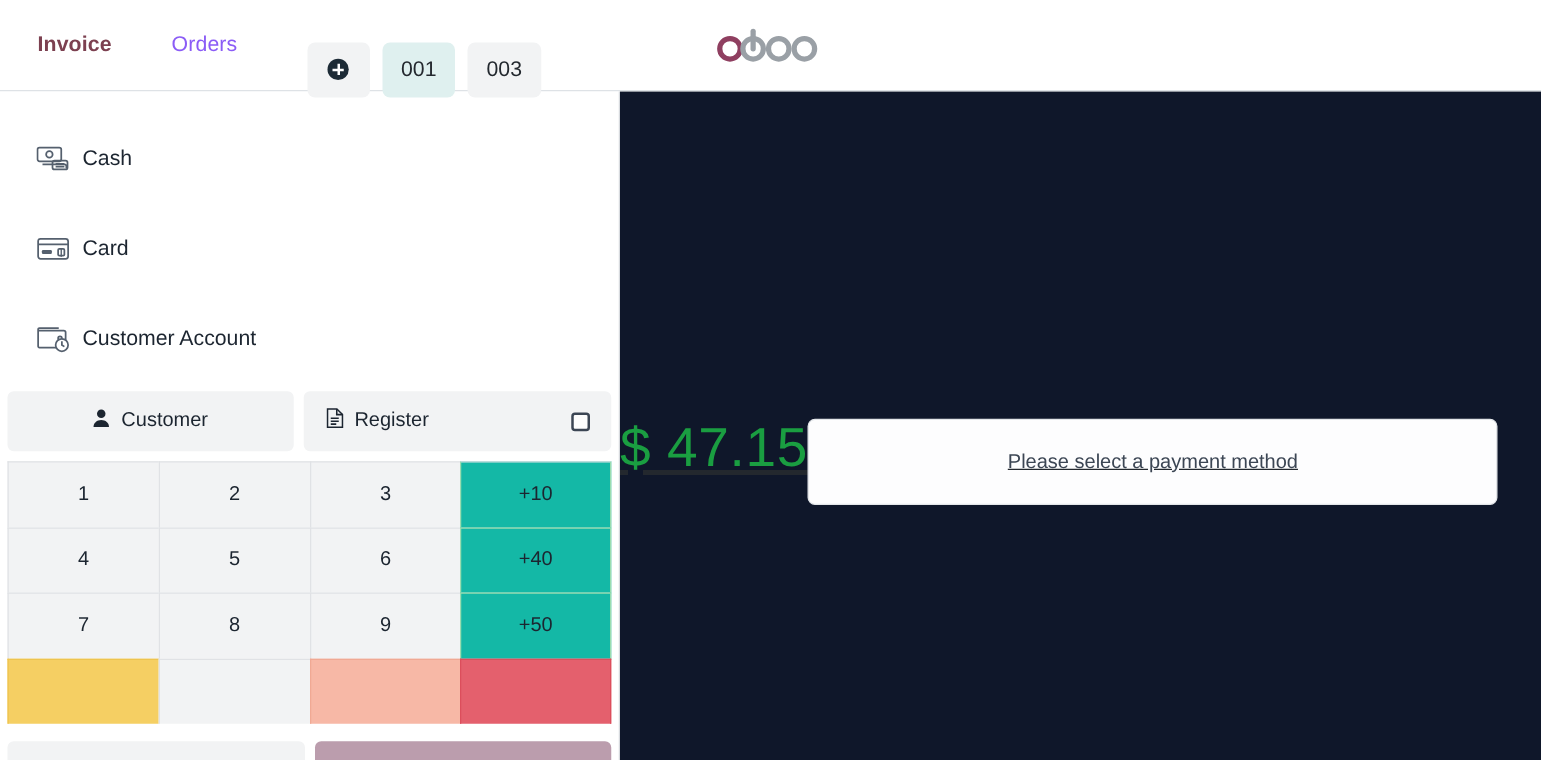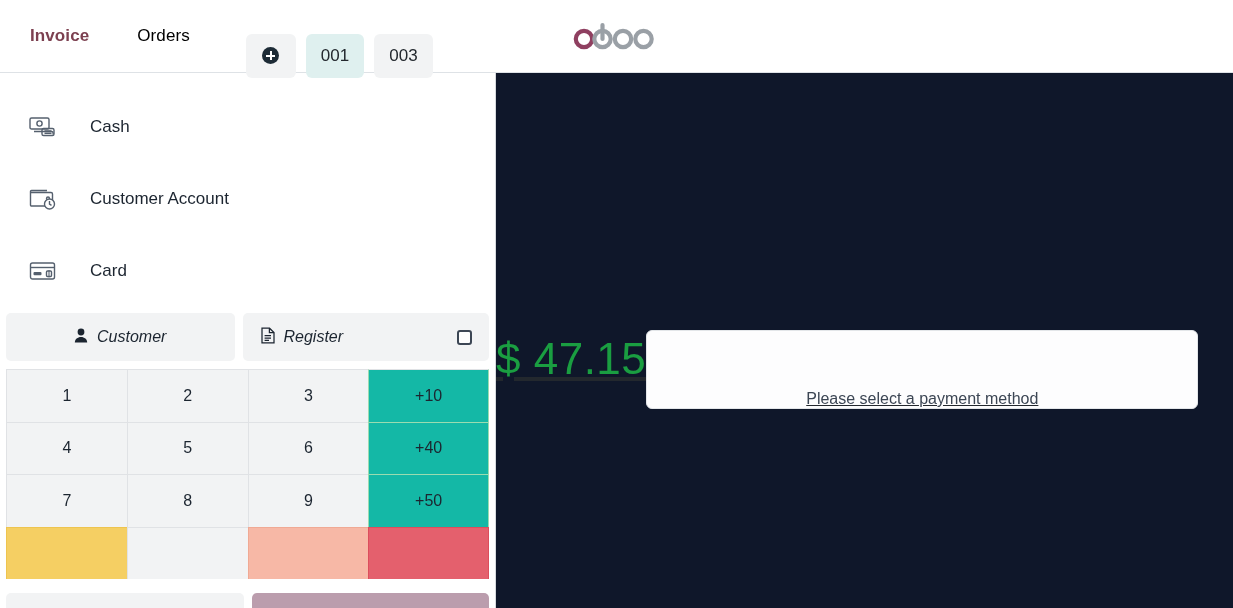--- a/index.html
+++ b/index.html
@@ -43,21 +43,21 @@
     font-size: 17px;
     font-weight: bold;
     color: #7c4050;
     padding: 6px 12px;
     border-radius: 5px;
     cursor: pointer;
     letter-spacing: 0.1px;
   }
 
   .nav-link.secondary {
-    color: #000000;
+    color: #8b5cf6;
     font-weight: normal;
     margin-left: 24px;
   }
 
   .order-tabs {
     display: flex;
     align-items: center;
     gap: 10px;
     margin-left: 44px;
   }
@@ -135,21 +135,21 @@
   .paymethods {
     padding-top: 18px;
     flex: 0 0 auto;
   }
 
   .paymethod {
     height: 72px;
     display: flex;
     align-items: center;
     padding-left: 26px;
-    gap: 30px;
+    gap: 6px;
     cursor: pointer;
   }
 
   .pm-icon {
     width: 34px;
     height: 30px;
     display: flex;
     align-items: center;
     justify-content: center;
     color: #55606e;
@@ -178,21 +178,20 @@
     border-radius: 5px;
     display: flex;
     align-items: center;
     justify-content: center;
     gap: 9px;
     font-size: 16px;
     color: #1c2530;
     cursor: pointer;
     font-family: inherit;
     position: relative;
-    font-style: italic;
   }
 
   .ci-btn.invoice { justify-content: flex-start; padding-left: 18px; }
 
   .ci-checkbox {
     position: absolute;
     right: 17px;
     width: 15px;
     height: 15px;
     border: 2px solid #3c4654;
@@ -283,27 +282,27 @@
     font-size: 44px;
     color: #1a9e41;
     font-weight: normal;
     letter-spacing: 0.5px;
     margin-top: 18px;
     margin-bottom: 0;
   }
 
   .paylines-card {
     width: 552px;
-    height: 79px;
+    height: 69px;
     margin-top: 40px;
     background: #fdfdfe;
     border: 1px solid #e3e6e9;
     border-radius: 6px;
     display: flex;
-    align-items: flex-end;
+    align-items: center;
     justify-content: center;
   }
 
   .paylines-empty {
     font-size: 16px;
     color: #3c4654;
   }
 </style>
 </head>
 <body>
@@ -349,41 +348,41 @@
               <path d="M5 15.5h17.5a1.6 1.6 0 0 1 1.6 1.6v1.4"></path>
               <rect x="13" y="12.5" width="12" height="7" rx="1.6"></rect>
               <path d="M15.5 15h7M15.5 17.3h7"></path>
             </svg>
           </span>
           <span class="pm-label">Cash</span>
         </div>
 
         <div class="paymethod">
           <span class="pm-icon">
-            <svg width="28" height="24" viewBox="0 0 28 24" fill="none" stroke="#55606e" stroke-width="1.4">
-              <path d="M2 5.5h20a1.5 1.5 0 0 1 1.5 1.5v10.5a1.5 1.5 0 0 1-1.5 1.5H2.5a1 1 0 0 1-1-1V4.5a1 1 0 0 1 1-1H18"></path>
-              <circle cx="19" cy="11.5" r="1.5"></circle>
-              <circle cx="20.5" cy="17" r="5" fill="#ffffff"></circle>
-              <path d="M20.5 14v3l2 1.3"></path>
-            </svg>
-          </span>
-          <span class="pm-label">Customer Account</span>
-        </div>
-
-        <div class="paymethod">
-          <span class="pm-icon">
             <svg width="28" height="22" viewBox="0 0 28 22" fill="none" stroke="#55606e" stroke-width="1.4">
               <rect x="1.5" y="3" width="24" height="16" rx="2"></rect>
               <path d="M1.5 7.5h24"></path>
               <rect x="4.5" y="12" width="8" height="3.2" rx="1" fill="#55606e" stroke="none"></rect>
               <rect x="17.5" y="11" width="5" height="5.5" rx="1"></rect>
               <path d="M20 10.3v7" stroke-width="1.1"></path>
             </svg>
           </span>
           <span class="pm-label">Card</span>
+        </div>
+
+        <div class="paymethod">
+          <span class="pm-icon">
+            <svg width="28" height="24" viewBox="0 0 28 24" fill="none" stroke="#55606e" stroke-width="1.4">
+              <path d="M2 5.5h20a1.5 1.5 0 0 1 1.5 1.5v10.5a1.5 1.5 0 0 1-1.5 1.5H2.5a1 1 0 0 1-1-1V4.5a1 1 0 0 1 1-1H18"></path>
+              <circle cx="19" cy="11.5" r="1.5"></circle>
+              <circle cx="20.5" cy="17" r="5" fill="#ffffff"></circle>
+              <path d="M20.5 14v3l2 1.3"></path>
+            </svg>
+          </span>
+          <span class="pm-label">Customer Account</span>
         </div>
 
       </div>
 
       <div class="ci-row">
         <button class="ci-btn">
           <span>
             <svg width="14" height="15" viewBox="0 0 14 15" fill="#1c2530">
               <circle cx="7" cy="4" r="3.4"></circle>
               <path d="M0.8 14.5c0-3.4 2.8-5.6 6.2-5.6s6.2 2.2 6.2 5.6z"></path>

